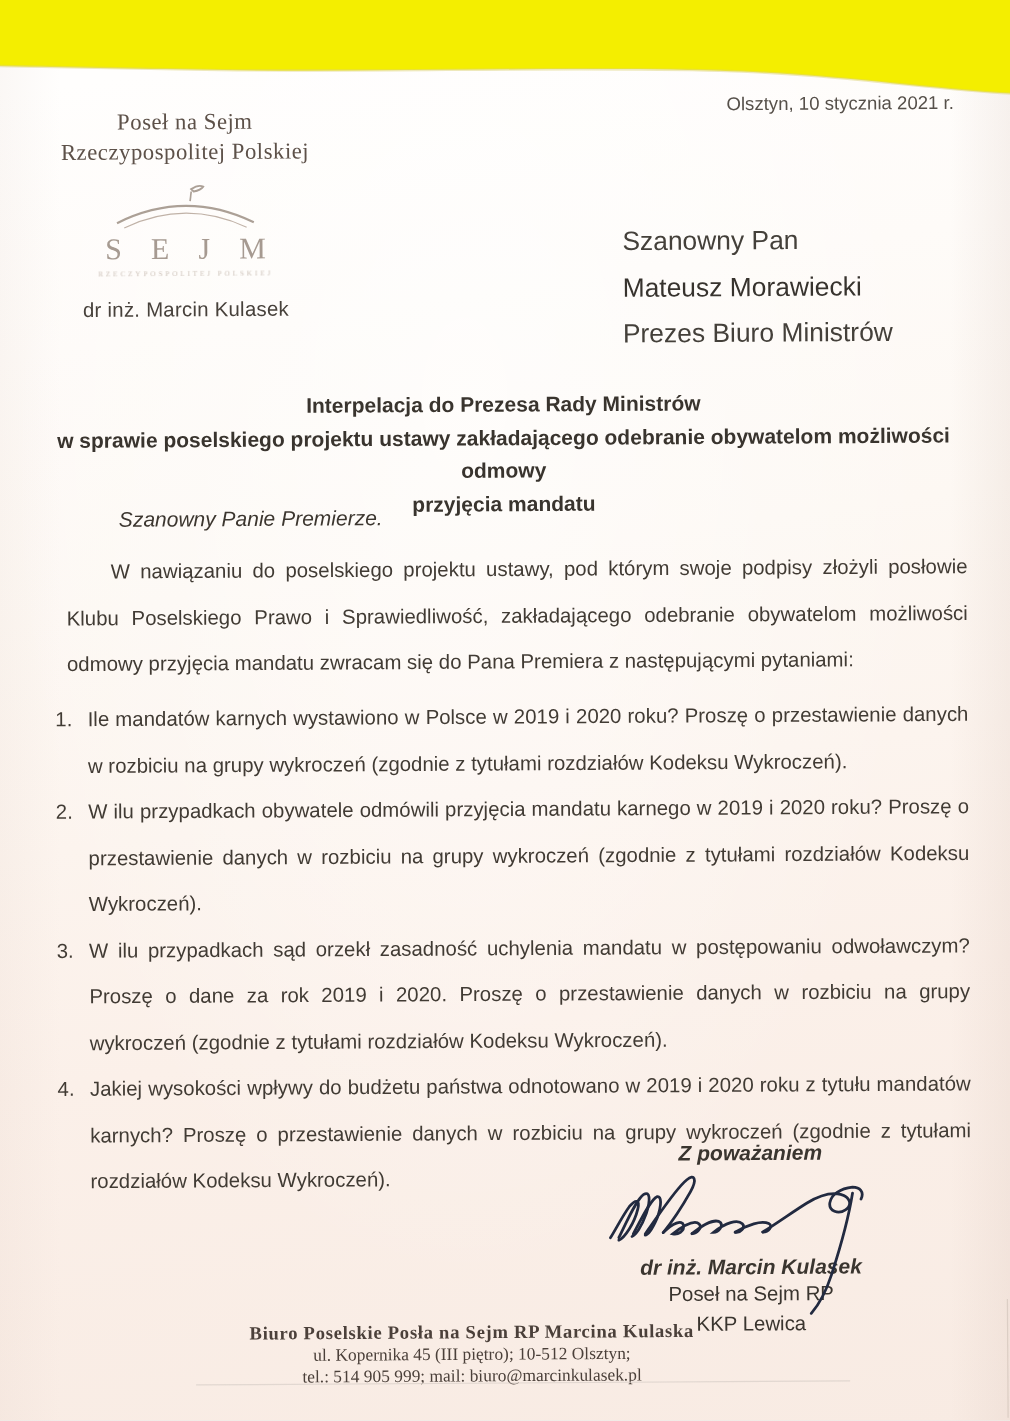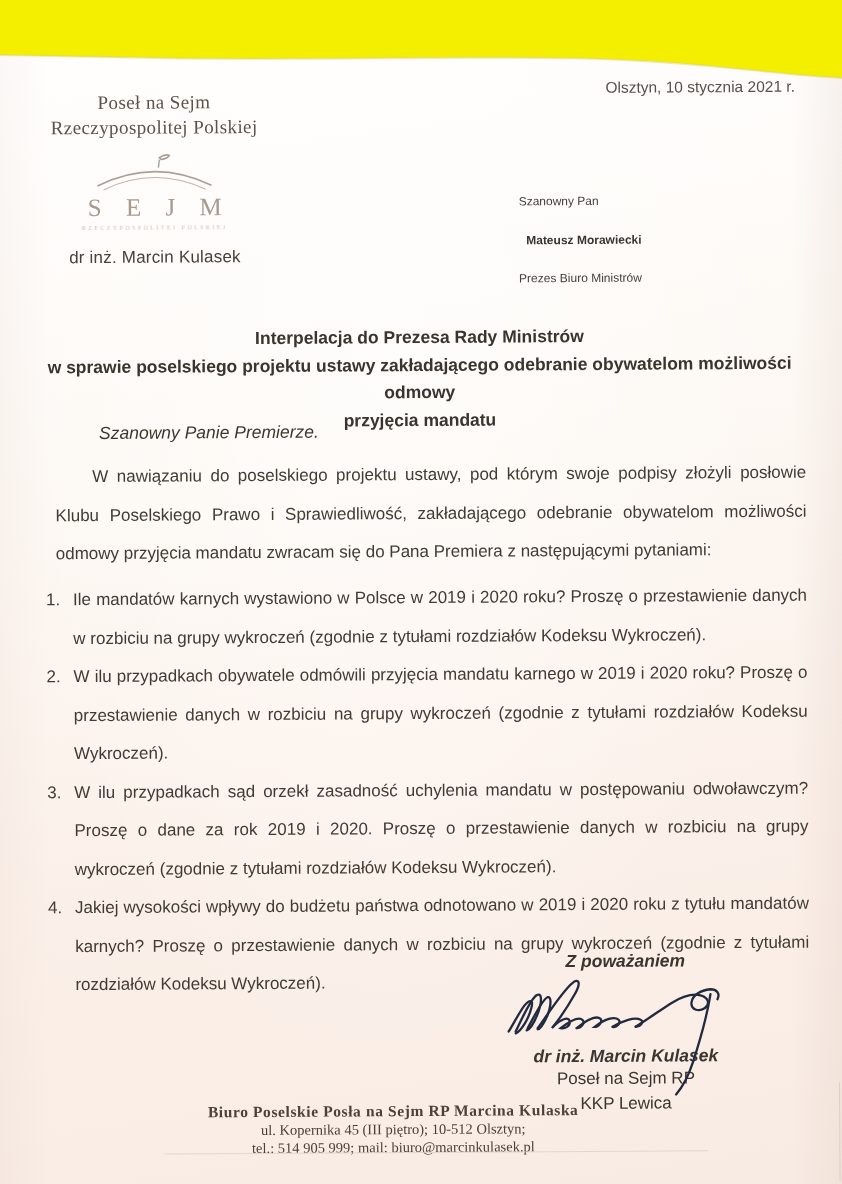--- a/index.html
+++ b/index.html
@@ -17,22 +17,22 @@
   .letterhead{position:absolute;top:88px;left:52px;width:210px;text-align:center;
     font-family:"Liberation Serif",serif;color:#5d5149;}
   .lh-line{font-size:19px;line-height:25px;letter-spacing:.4px;}
   .logo{margin-top:12px;opacity:.82;}
   .logo-letters{font-size:25px;letter-spacing:9px;color:#93857a;margin-top:-4px;text-indent:9px;}
   .logo-sub{font-size:6px;letter-spacing:2.4px;color:#c0b3a8;margin-top:3px;filter:blur(.4px);}
   .sender{margin-top:17px;font-family:"Liberation Sans",sans-serif;font-size:17px;color:#47413b;letter-spacing:.2px;}
   
   .dateline{position:absolute;top:80px;right:44px;font-size:15.5px;color:#56504a;}
   
-  .recipient{position:absolute;top:183px;left:521px;font-size:12px;line-height:38.5px;color:#44403a;}
-  .recipient .r-name{font-weight:bold;color:#37332e;text-align:right;}
+  .recipient{position:absolute;top:183px;left:521px;font-size:22px;line-height:38.5px;color:#44403a;}
+  .recipient .r-name{font-weight:normal;color:#37332e;}
   
   .subject{position:absolute;top:324px;left:28px;right:28px;text-align:center;
     font-weight:bold;font-size:17.5px;line-height:27.5px;color:#39342e;}
   
   .greeting{position:absolute;top:421px;left:100px;font-style:italic;font-size:17.5px;color:#3c362f;}
   
   .intro{position:absolute;top:456px;left:56px;width:751px;font-size:17px;line-height:38.5px;
     text-align:justify;text-indent:37px;color:#413b34;}
   
   .questions{position:absolute;top:579px;left:46px;width:761px;}

